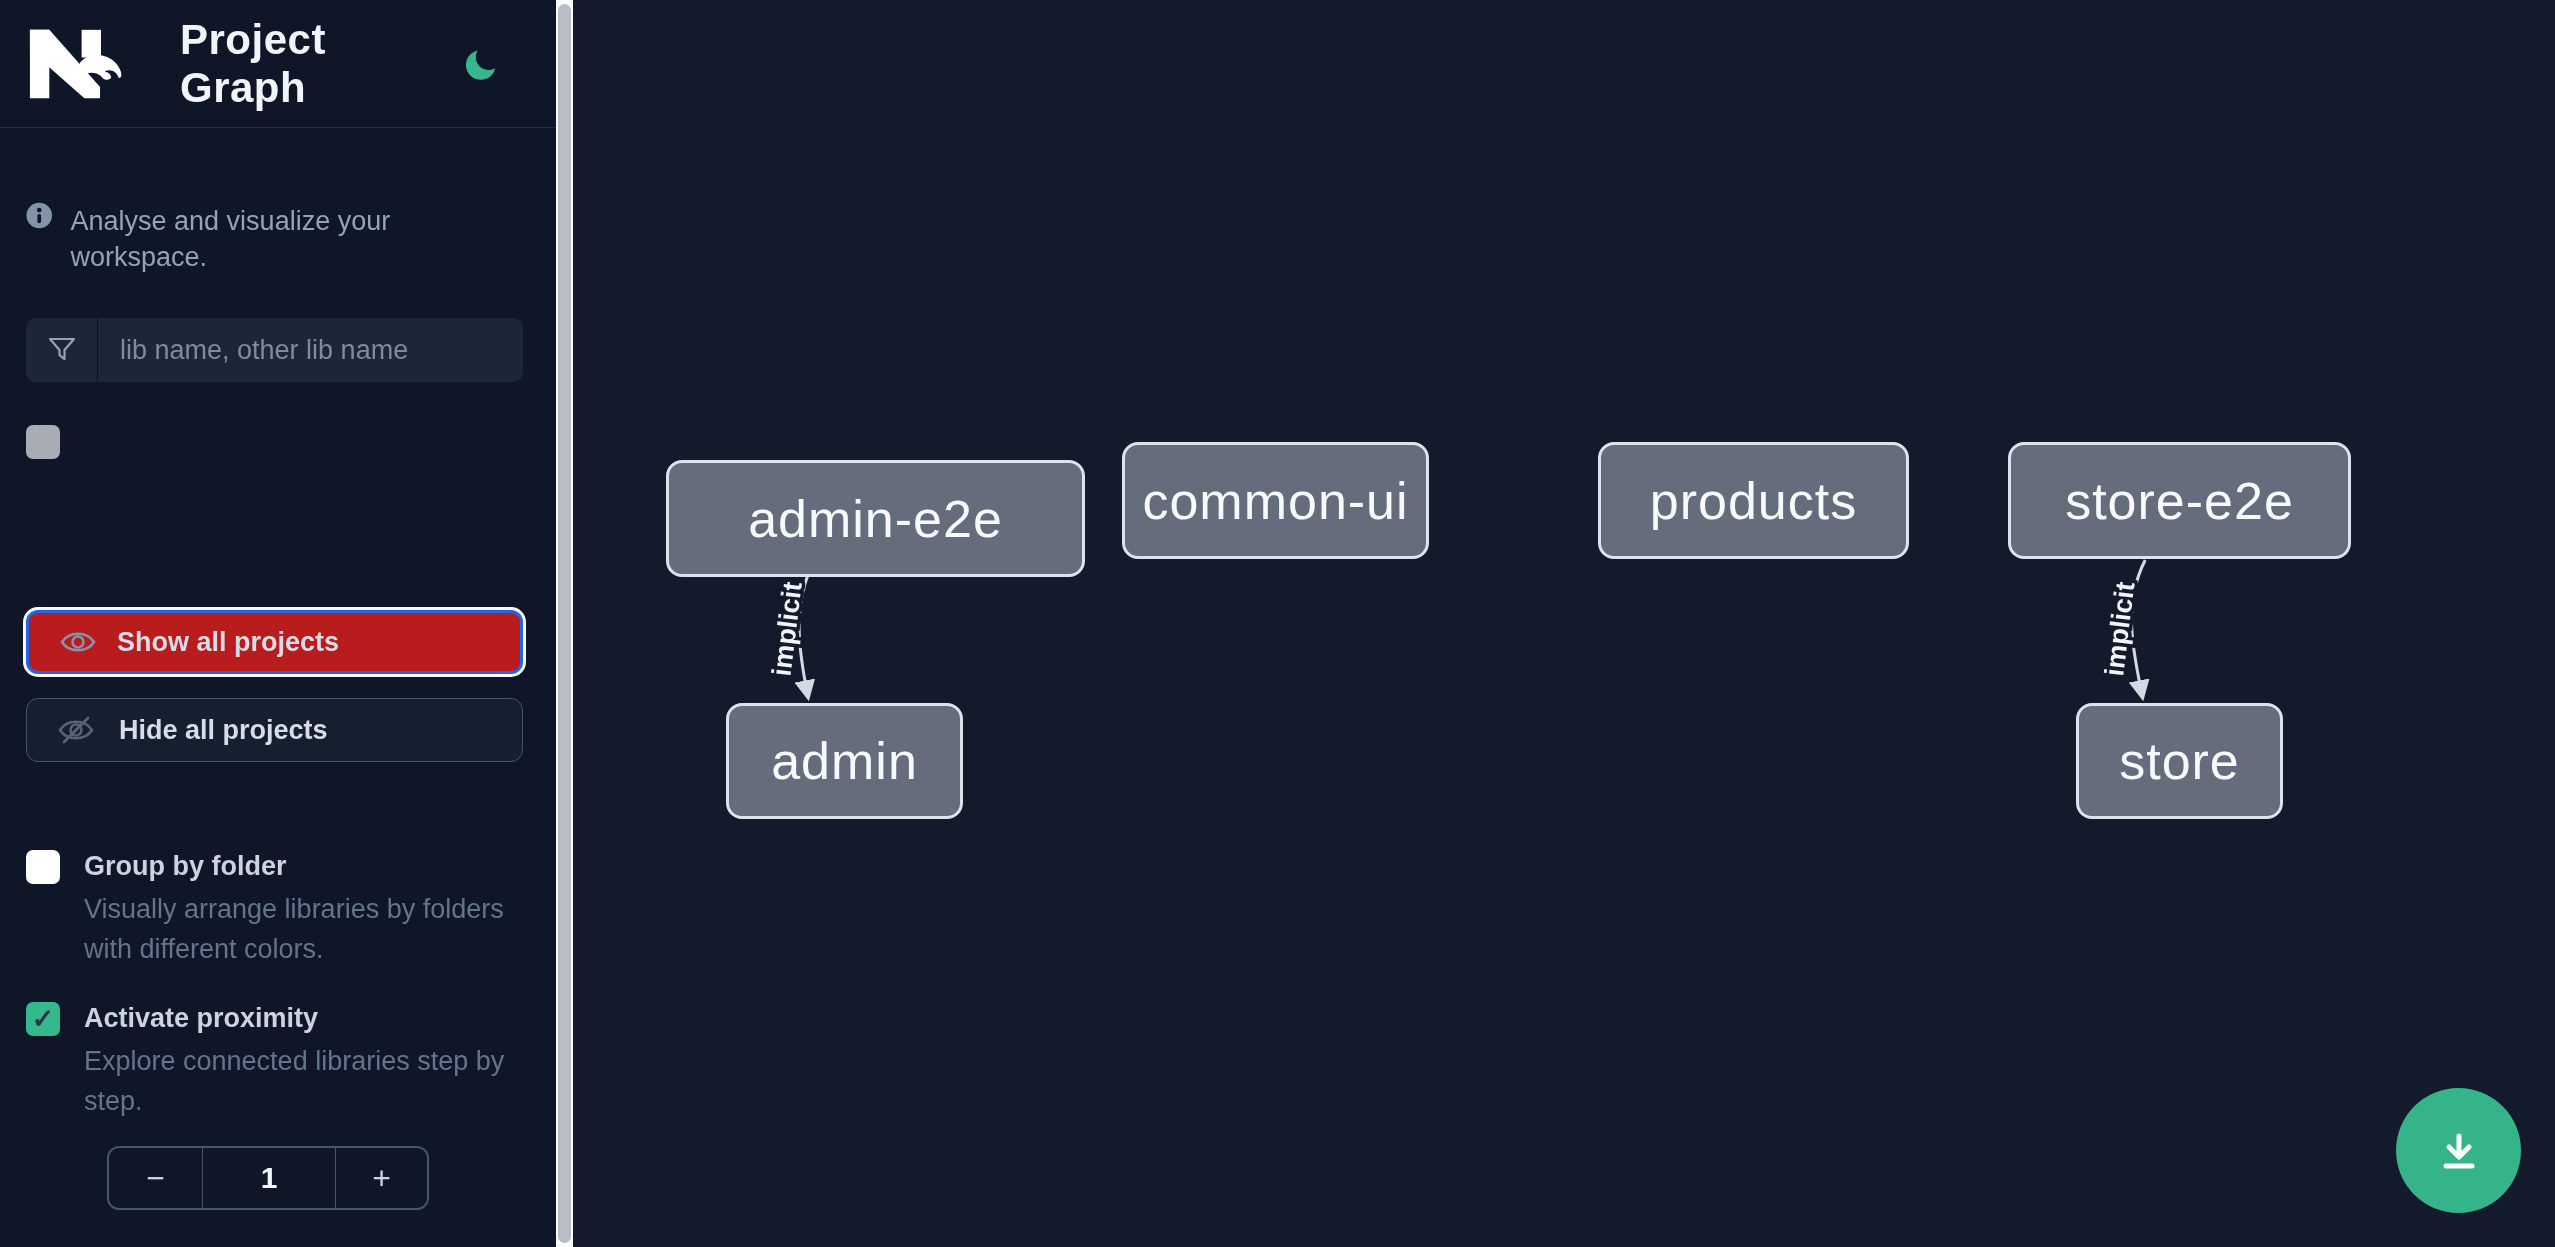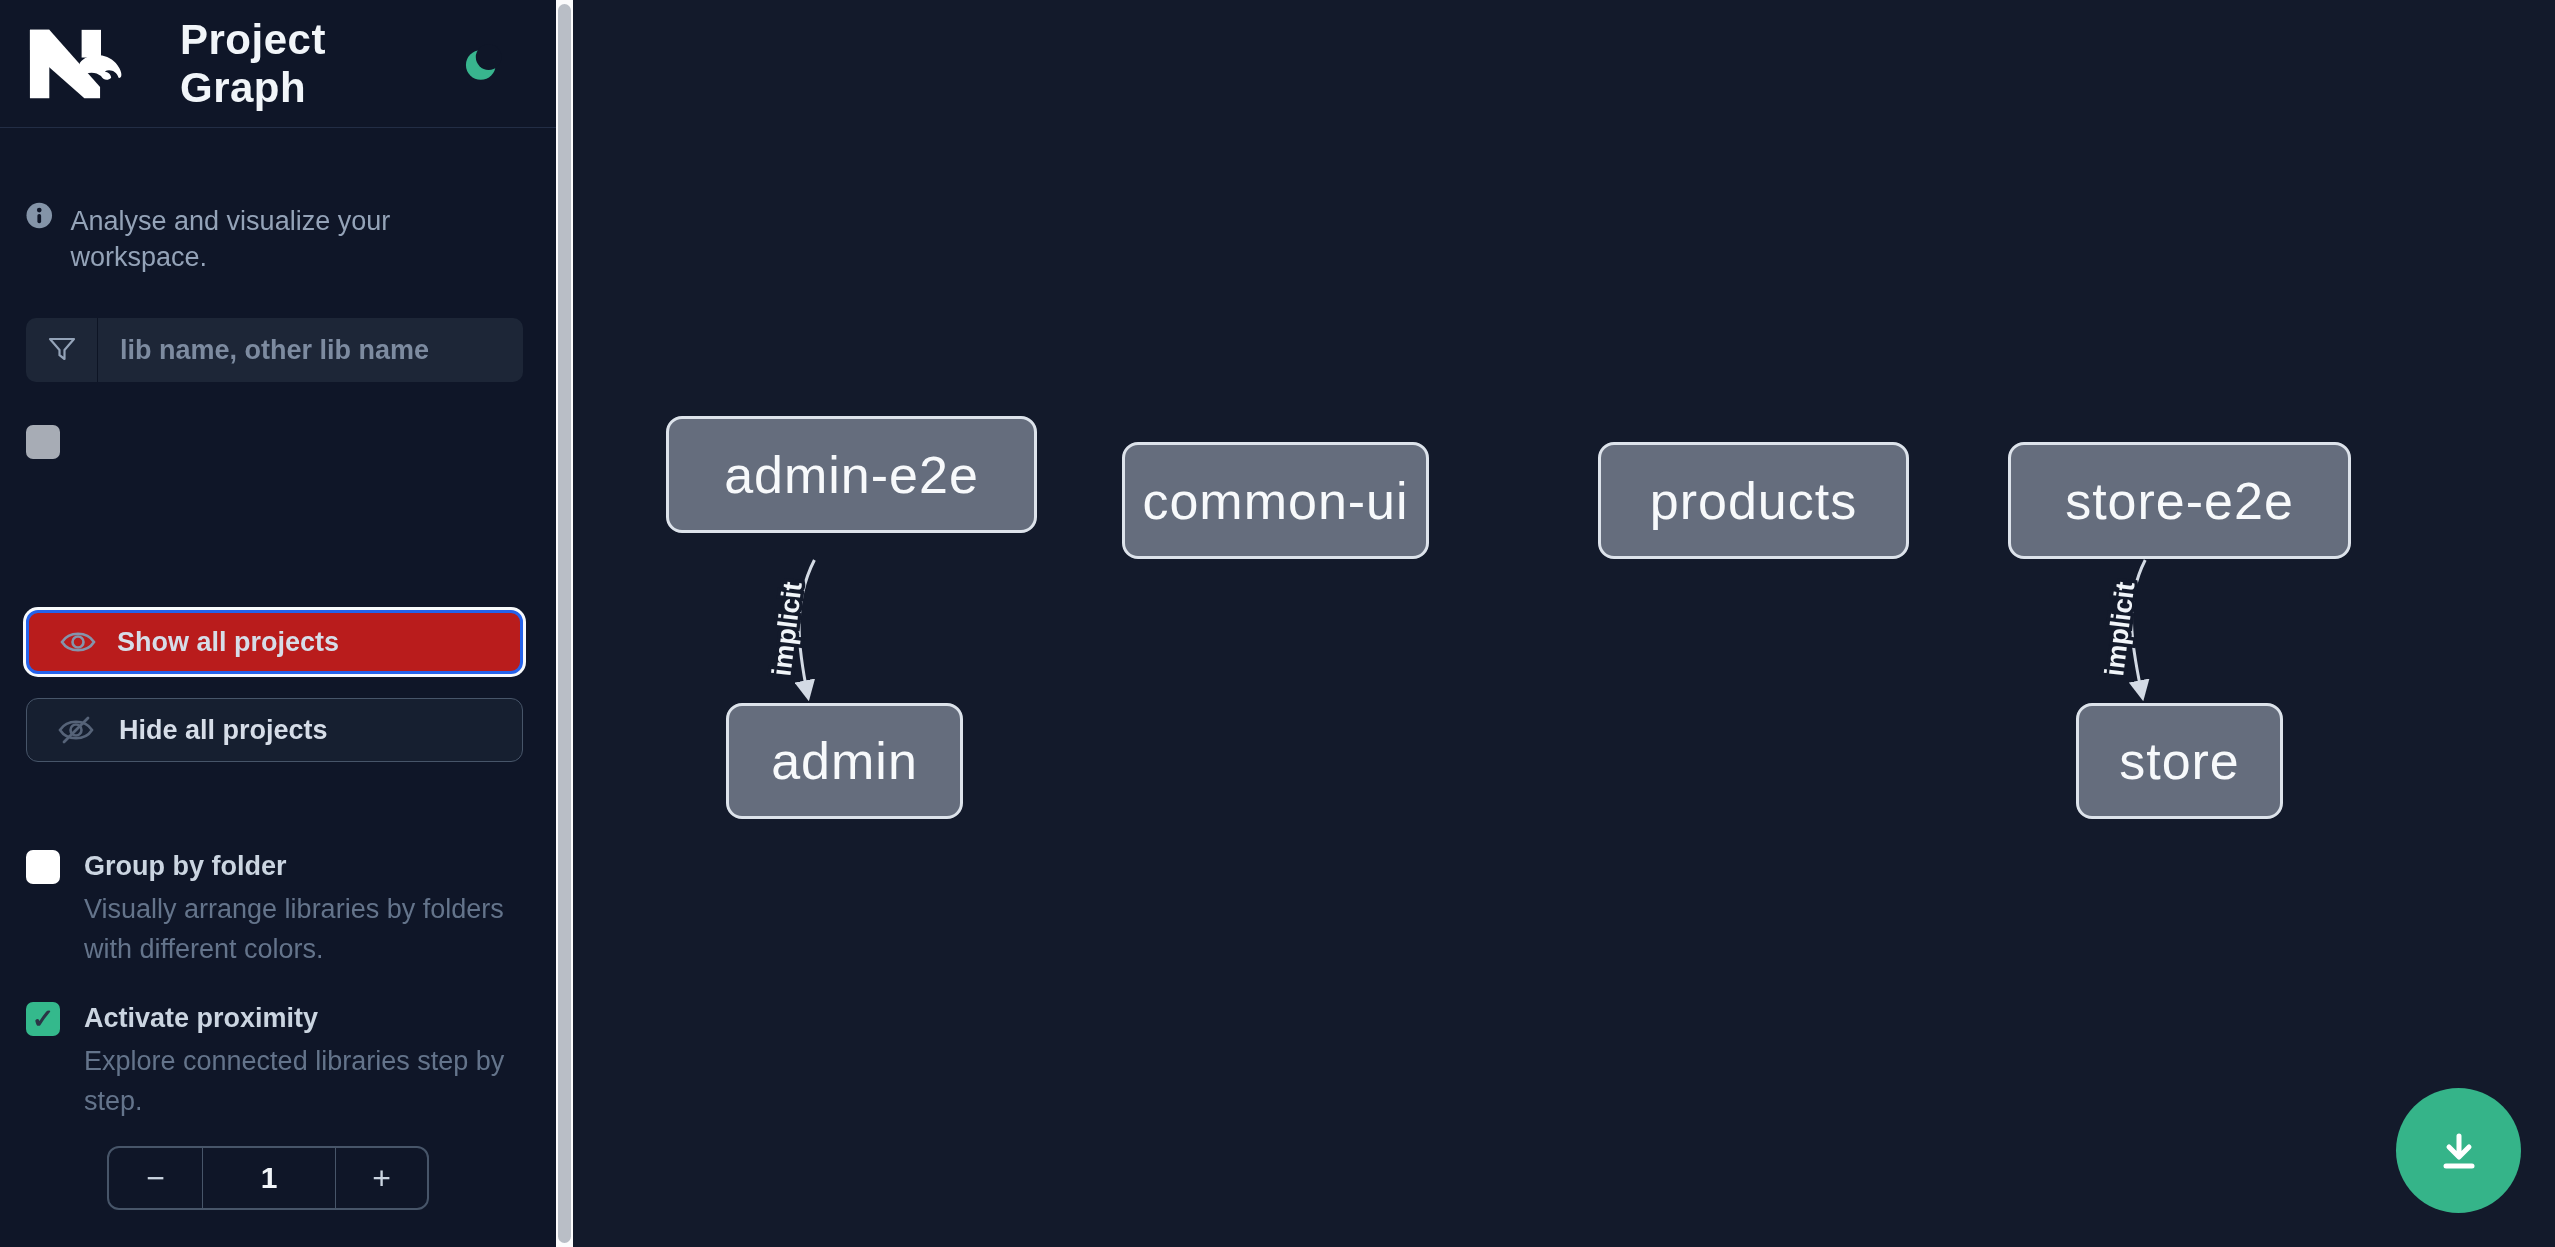--- a/index.html
+++ b/index.html
@@ -16,21 +16,21 @@
   .theme-toggle { margin-left: auto; margin-right: 26px; width: 44px; height: 44px; cursor: pointer; }
 
   .info-row { position: absolute; left: 26px; top: 202px; width: 500px; display: flex; gap: 18px; align-items: flex-start; }
   .info-text { font-size: 27px; color: #94a3b8; line-height: 36px; padding-top: 1px; }
 
   .search-box { position: absolute; left: 26px; top: 318px; width: 497px; height: 64px;
     background: #1d2637; border-radius: 10px; display: flex; align-items: stretch; overflow: hidden; }
   .search-icon-cell { width: 72px; display: flex; align-items: center; justify-content: center;
     border-right: 1px solid #0d1424; flex: 0 0 auto; }
   .search-input { flex: 1; background: transparent; border: none; outline: none;
-    color: #e2e8f0; font-size: 27px; padding: 0 22px; font-family: "Liberation Sans", sans-serif; font-weight: bold; }
+    color: #e2e8f0; font-size: 27px; padding: 0 22px; font-family: "Liberation Sans", sans-serif; }
   .search-input::placeholder { color: #7d8ba0; }
 
   .opt { position: absolute; left: 26px; display: flex; gap: 24px; align-items: flex-start; }
   .checkbox { width: 34px; height: 34px; border-radius: 7px; background: #ffffff; flex: 0 0 auto;
     margin-top: 2px; cursor: pointer; display: flex; align-items: center; justify-content: center; }
   .checkbox.muted { background: #a7acb5; }
   .checkbox.checked { background: #34b98c; }
   .checkbox.checked::after { content: "✓"; color: #2b3546; font-size: 27px; font-weight: 900; line-height: 1; }
   .opt-text { width: 442px; }
   .opt-label { font-size: 27px; font-weight: 700; color: #cbd5e1; line-height: 36px; }
@@ -161,21 +161,21 @@
         <marker id="arrow" viewBox="0 0 10 10" refX="7.5" refY="5" markerWidth="7" markerHeight="7" orient="auto">
           <path d="M0,0 L10,5 L0,10 z" fill="#d3dae4"></path>
         </marker>
       </defs>
     <path d="M 241.4 560 C 218.4 605, 225.84 651, 234.84 696" class="edge-path" marker-end="url(#arrow)"></path>
         <text transform="translate(223.12 630) rotate(-83)" class="edge-label">implicit</text>
         <path d="M 1572.2 560 C 1549.2 605, 1560.24 651, 1569.24 696" class="edge-path" marker-end="url(#arrow)"></path>
         <text transform="translate(1555.72 630) rotate(-83)" class="edge-label">implicit</text>
       </svg>
     <div id="nodes-layer">
-        <div class="graph-node" style="left: 93px; top: 416px; width: 371px; height: 117px;">admin-e2e</div>
+        <div class="graph-node" style="left: 93px; top: 460px; width: 419px; height: 117px;">admin-e2e</div>
         <div class="graph-node" style="left: 549px; top: 442px; width: 307px; height: 117px;">common-ui</div>
         <div class="graph-node" style="left: 1025px; top: 442px; width: 311px; height: 117px;">products</div>
         <div class="graph-node" style="left: 1435px; top: 442px; width: 343px; height: 117px;">store-e2e</div>
         <div class="graph-node" style="left: 153px; top: 703px; width: 237px; height: 116px;">admin</div>
         <div class="graph-node" style="left: 1503px; top: 703px; width: 207px; height: 116px;">store</div>
       </div>
 
     <div class="fab">
       <svg width="52" height="52" viewBox="0 0 52 52" aria-hidden="true">
         <path d="M26 11 v19 M16 22 l10 10 l10 -10" fill="none" stroke="#ffffff" stroke-width="5" stroke-linecap="round" stroke-linejoin="round"></path>

